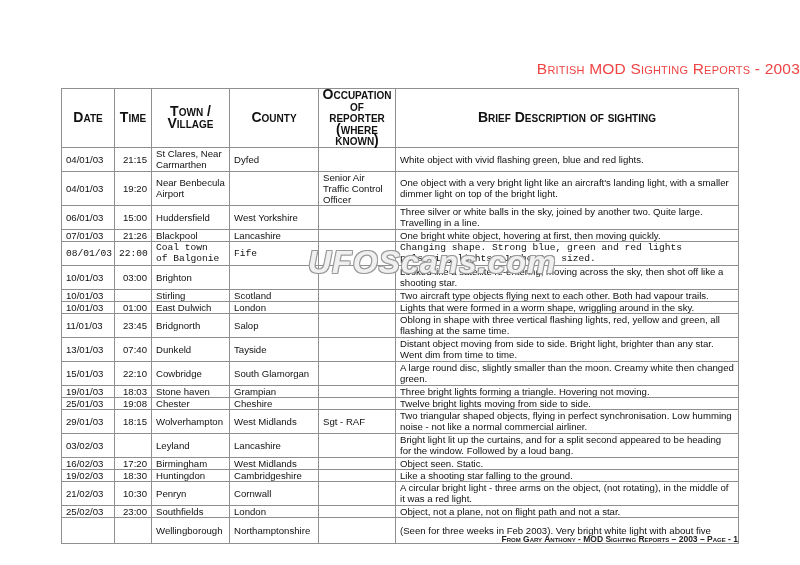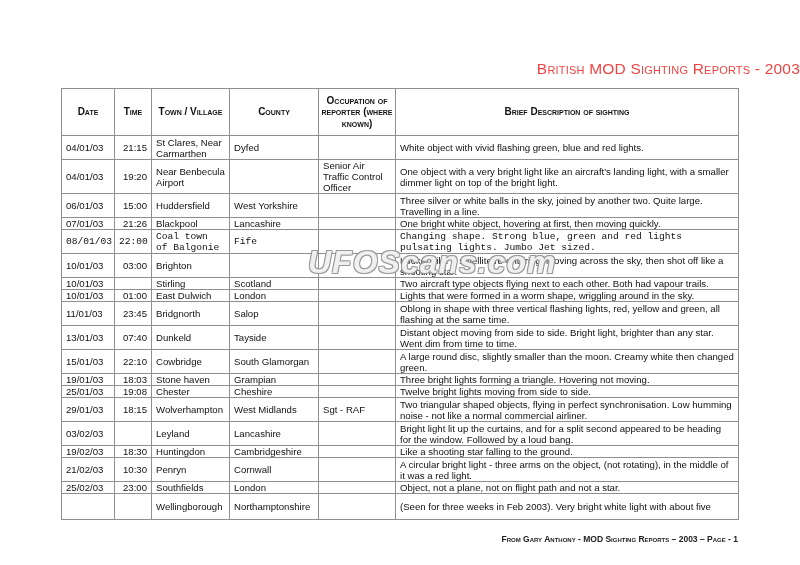--- a/index.html
+++ b/index.html
@@ -4,21 +4,21 @@
   <style>
     html, body { margin: 0; padding: 0; background: #ffffff; }
     body { width: 800px; height: 565px; position: relative; overflow: hidden;
            font-family: "Liberation Sans", sans-serif; color: #111; }
     .title { position: absolute; top: 60px; left: 0; width: 800px; text-align: right;
              font-size: 15.5px; font-variant: small-caps; letter-spacing: 0.2px; color: #ef4444; }
     table.reports { position: absolute; top: 88px; left: 61px; width: 677px;
                     border-collapse: collapse; table-layout: fixed; }
     table.reports th, table.reports td { border: 1px solid #8f8f8f; padding: 0 4px; font-size: 9.6px;
                     line-height: 11px; vertical-align: middle; }
-    table.reports th { font-variant: small-caps; font-weight: bold; font-size: 10px; line-height: 11.5px;
+    table.reports th { font-variant: small-caps; font-weight: bold; font-size: 14px; line-height: 11.5px;
                        text-align: center; height: 46px; padding: 0 2px; }
     td.c-time { text-align: right; margin-left: 38px; }
     td.c-desc { padding-left: 4px; margin-top: 16px; }
     td.va-bottom { vertical-align: bottom; padding-bottom: 1px; }
     col.w-date { width: 53px; } col.w-time { width: 37px; } col.w-town { width: 78px; }
     col.w-county { width: 89px; } col.w-occ { width: 77px; } col.w-desc { width: 343px; }
     .footer { position: absolute; top: 534px; left: 470px; width: 268px; text-align: right;
               font-size: 8.5px; font-weight: bold; font-variant: small-caps; color: #222; }
     .watermark { position: absolute; top: 244px; left: 308px; font-size: 32px; font-weight: bold;
                  color: rgba(255,255,255,0.85); letter-spacing: 1px;
@@ -164,20 +164,28 @@
       </tr>
       <tr style="height: 24px;">
         <td class="c-date">03/02/03</td>
         <td class="c-time"></td>
         <td class="c-town">Leyland</td>
         <td class="c-county">Lancashire</td>
         <td class="c-occ"></td>
         <td class="c-desc">Bright light lit up the curtains, and for a split second appeared to be heading for the window. Followed by a loud bang.</td>
       </tr>
       <tr style="height: 12px;">
+        <td class="c-date">16/02/03</td>
+        <td class="c-time">17:20</td>
+        <td class="c-town">Birmingham</td>
+        <td class="c-county">West Midlands</td>
+        <td class="c-occ"></td>
+        <td class="c-desc">Object seen. Static.</td>
+      </tr>
+      <tr style="height: 12px;">
         <td class="c-date">19/02/03</td>
         <td class="c-time">18:30</td>
         <td class="c-town">Huntingdon</td>
         <td class="c-county">Cambridgeshire</td>
         <td class="c-occ"></td>
         <td class="c-desc">Like a shooting star falling to the ground.</td>
       </tr>
       <tr style="height: 24px;">
         <td class="c-date">21/02/03</td>
         <td class="c-time">10:30</td>

